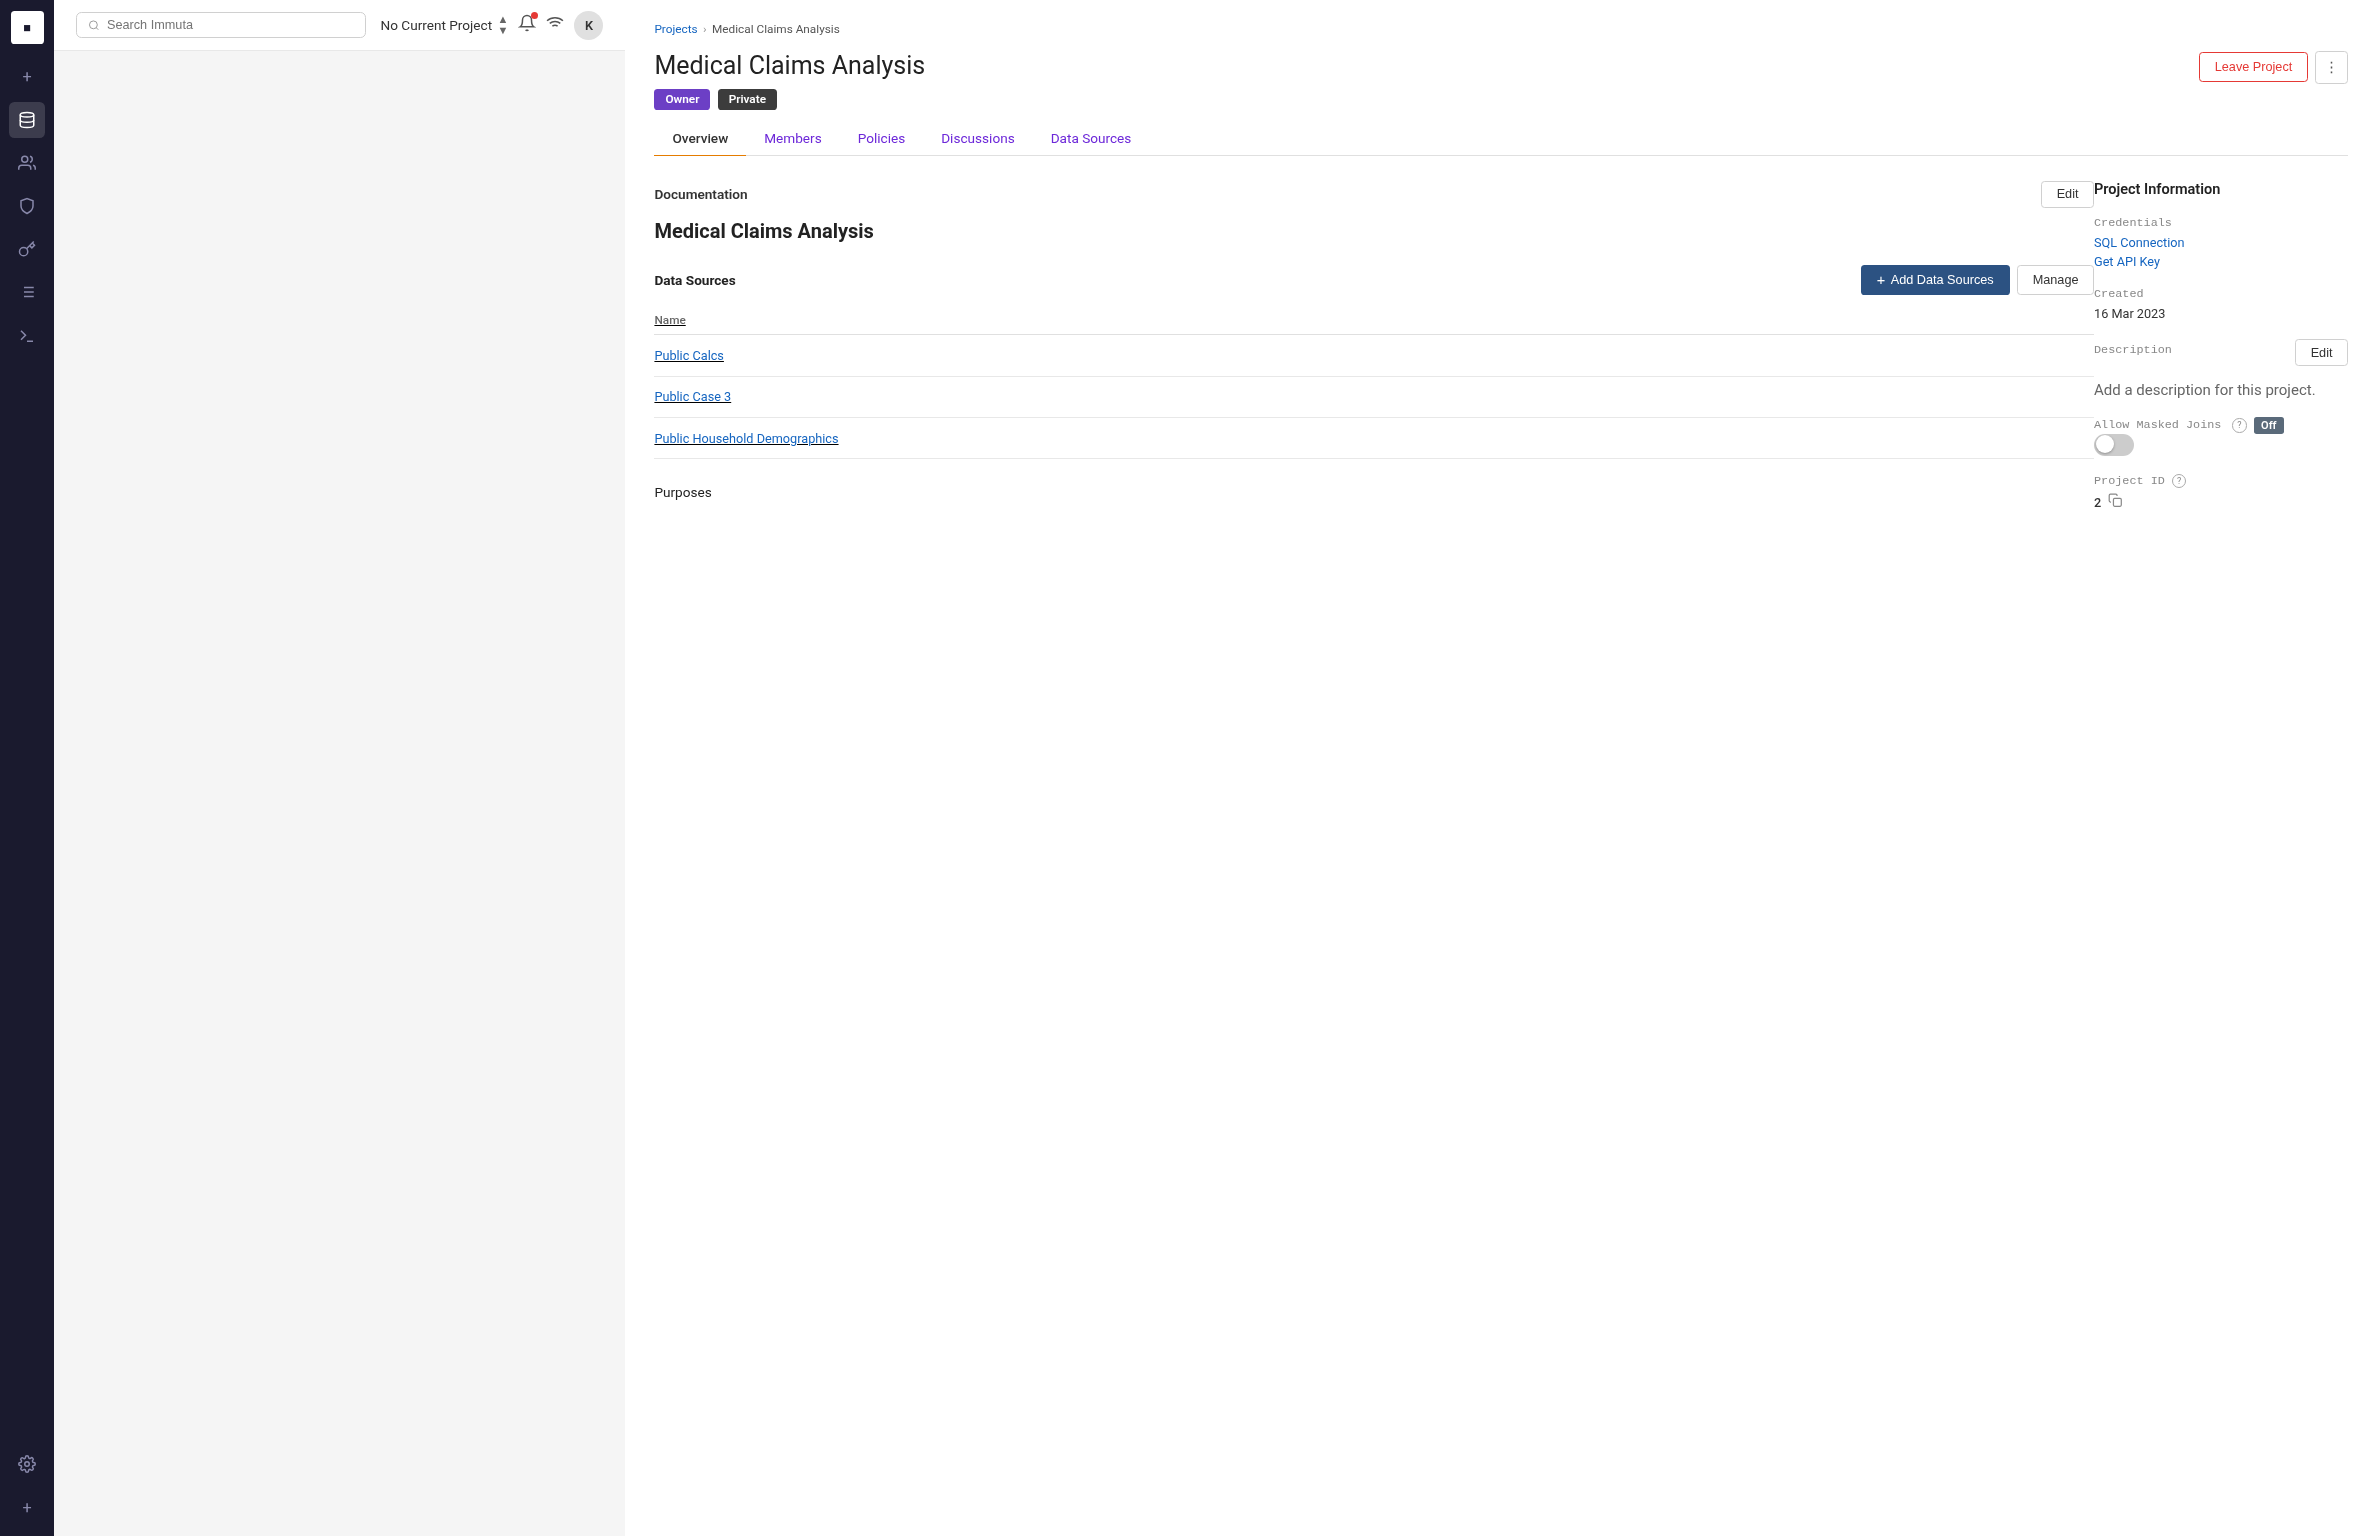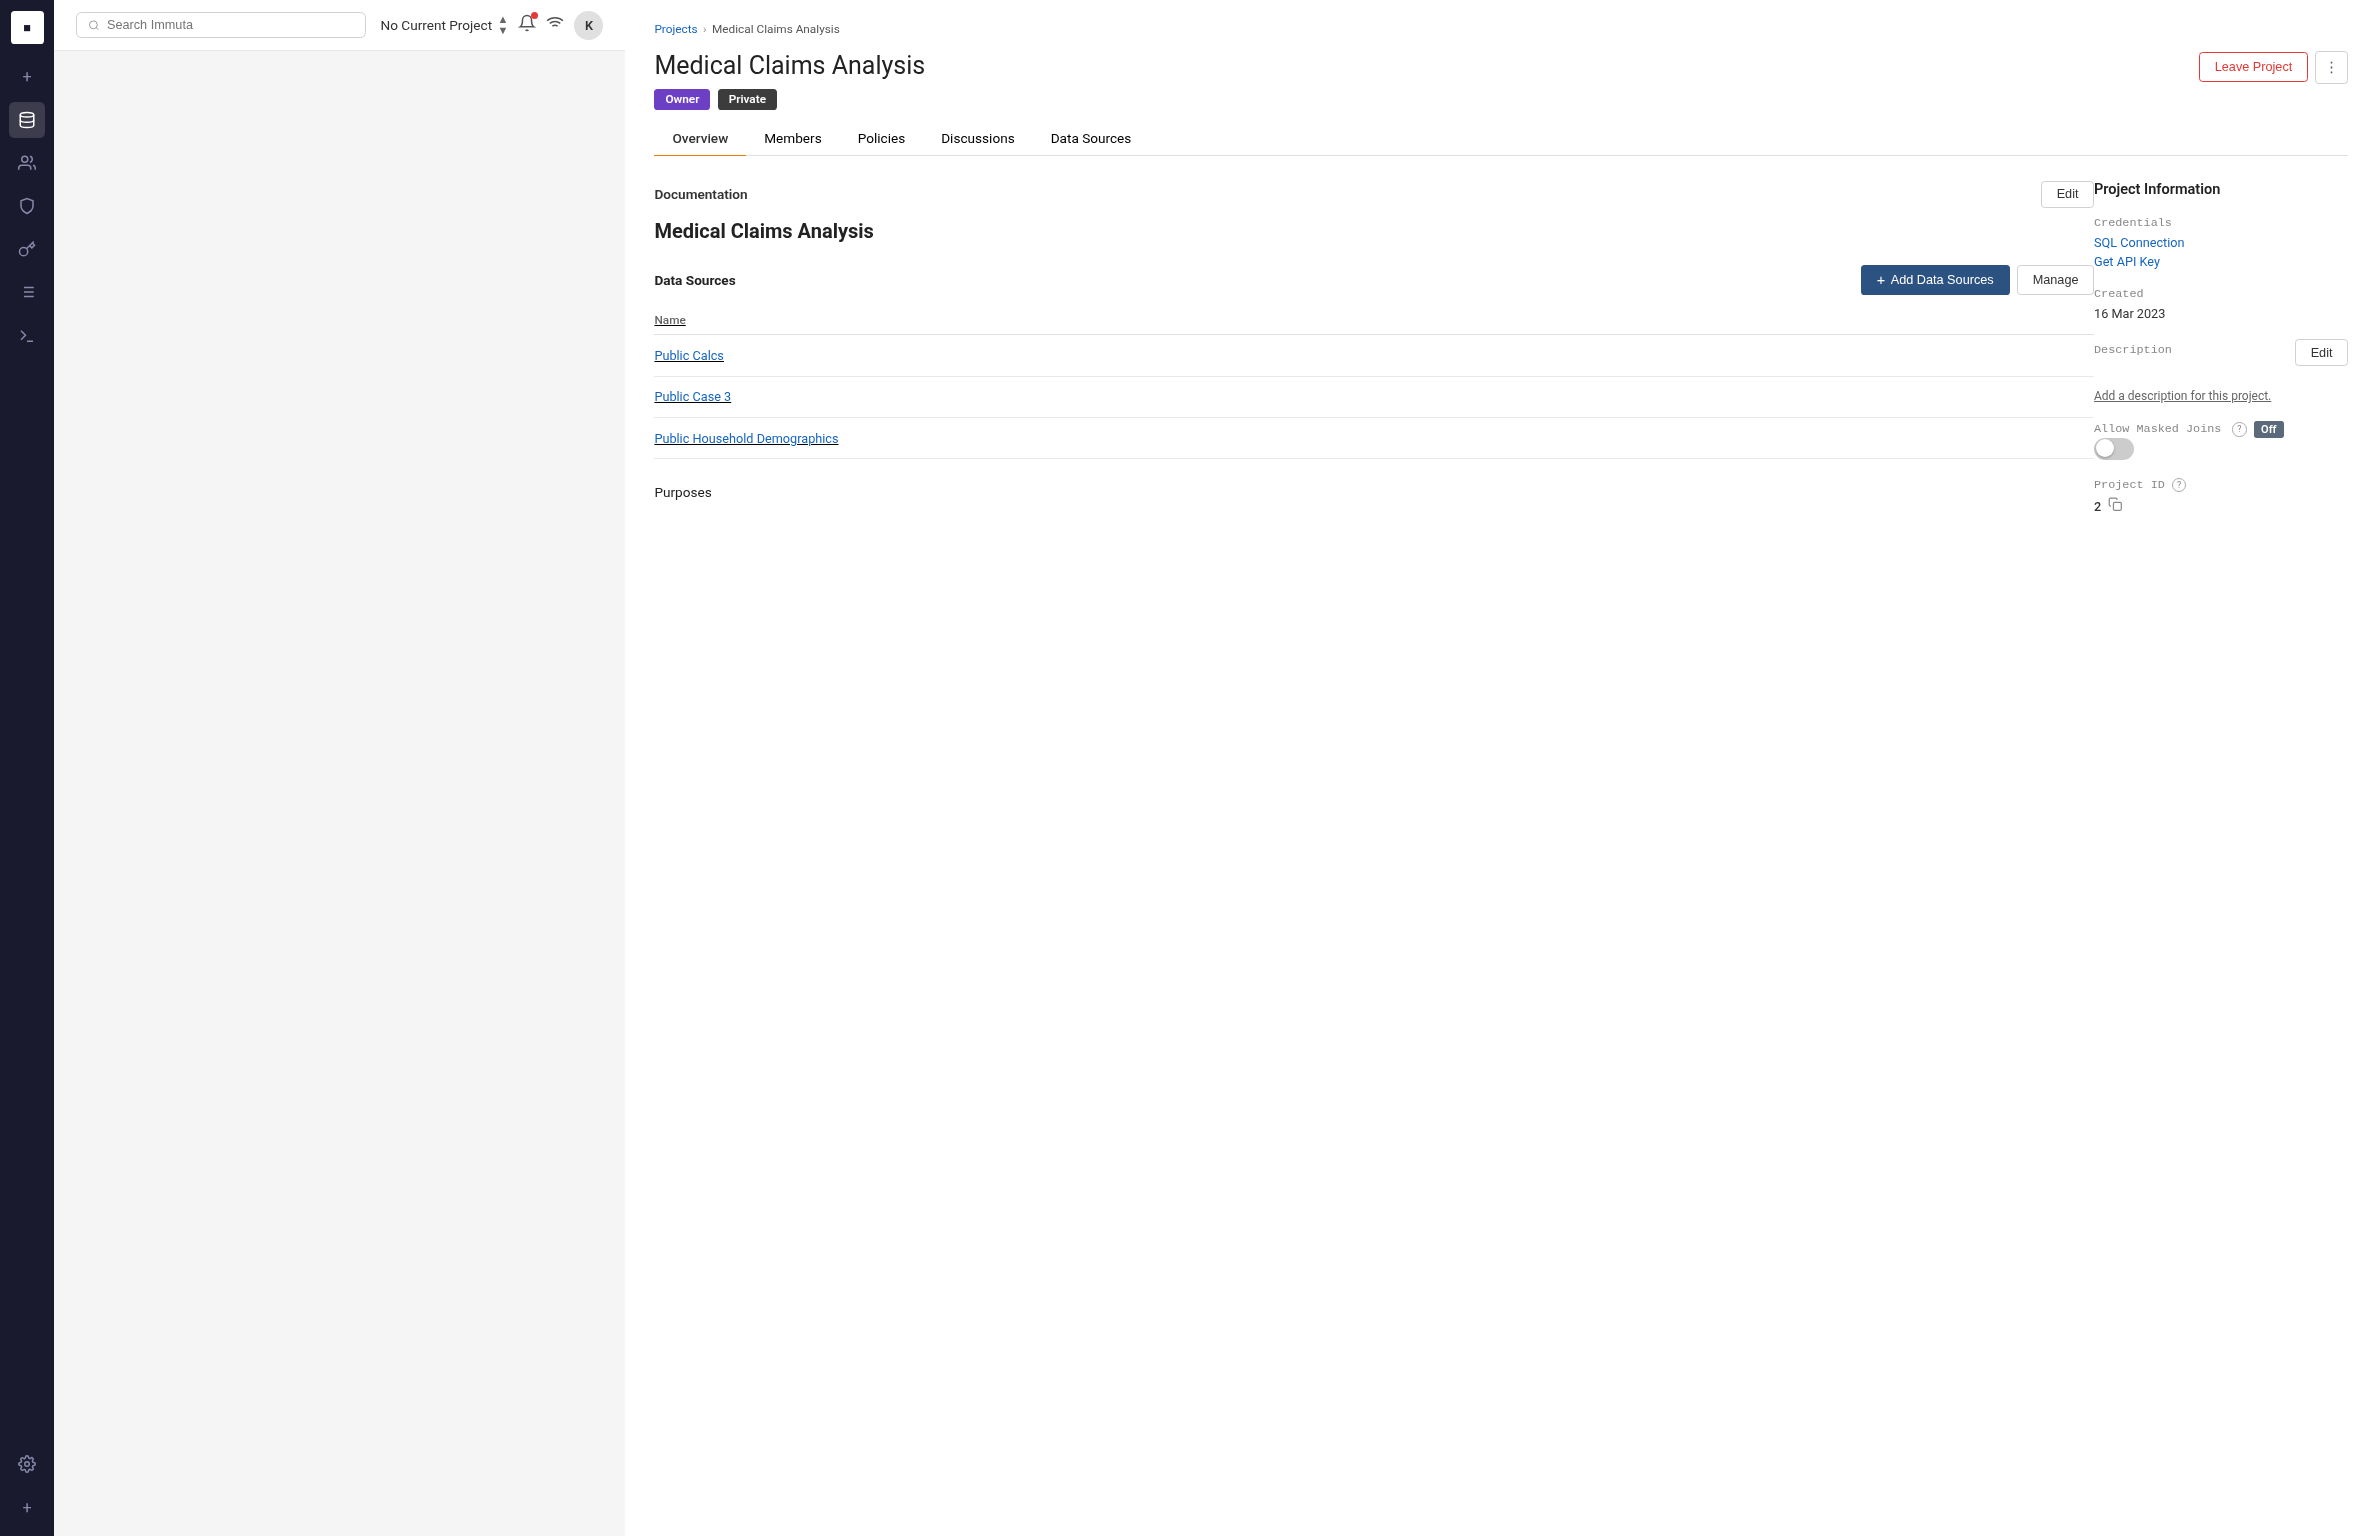--- a/index.html
+++ b/index.html
@@ -174,21 +174,21 @@
     
     .tabs {
       display: flex;
       border-bottom: 0.9px solid #e0e0e0;
       margin-bottom: 25px;
       gap: 0;
     }
     .tab {
       padding: 9px 18px;
       font-size: 13.6px;
-      color: #000000;
+      color: #6d28d9;
       cursor: pointer;
       border-bottom: 1.8px solid transparent;
       margin-bottom: -0.9px;
       white-space: nowrap;
     }
     .tab.active { color: #333; border-bottom-color: #e57c00; font-weight: 500; }
 
     
     .two-col {
       display: flex;
@@ -517,21 +517,21 @@
         <div class="info-section">
           <div class="info-label">Created</div>
           <div class="info-value">16 Mar 2023</div>
         </div>
 
         <div class="info-section">
           <div class="info-row">
             <div class="info-label">Description</div>
             <button class="btn-edit">Edit</button>
           </div>
-          <div class="info-value" style="color:#666; font-size:12px; margin-top:23px;text-decoration:underline;">Add a description for this project.</div>
+          <div class="info-value" style="color:#666; font-size:15px; margin-top:15px;">Add a description for this project.</div>
         </div>
 
         <div class="info-section">
           <div class="allow-masked-joins-row">
             <span class="info-label" style="margin-bottom:0;">Allow Masked Joins</span>
             <span class="help-icon">?</span>
             <span class="toggle-badge">Off</span>
           </div>
           <div class="toggle-switch"></div>
         </div>

